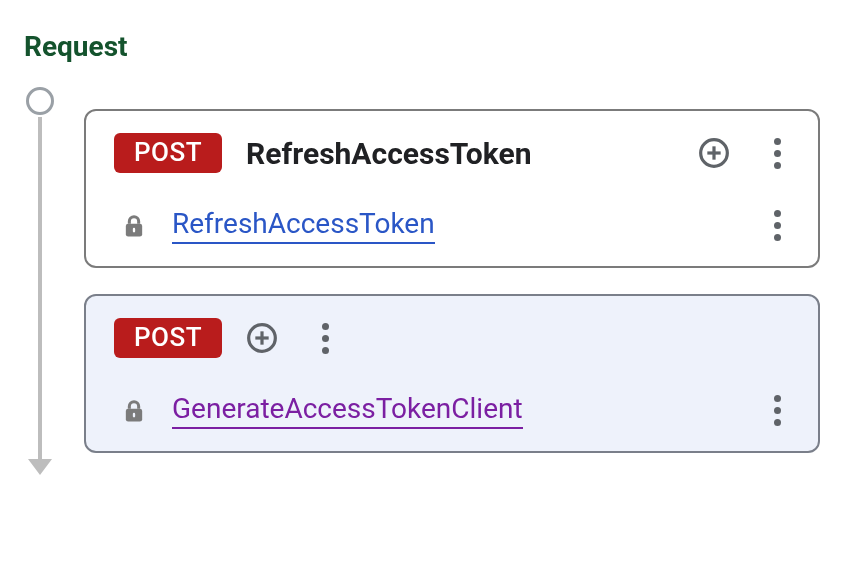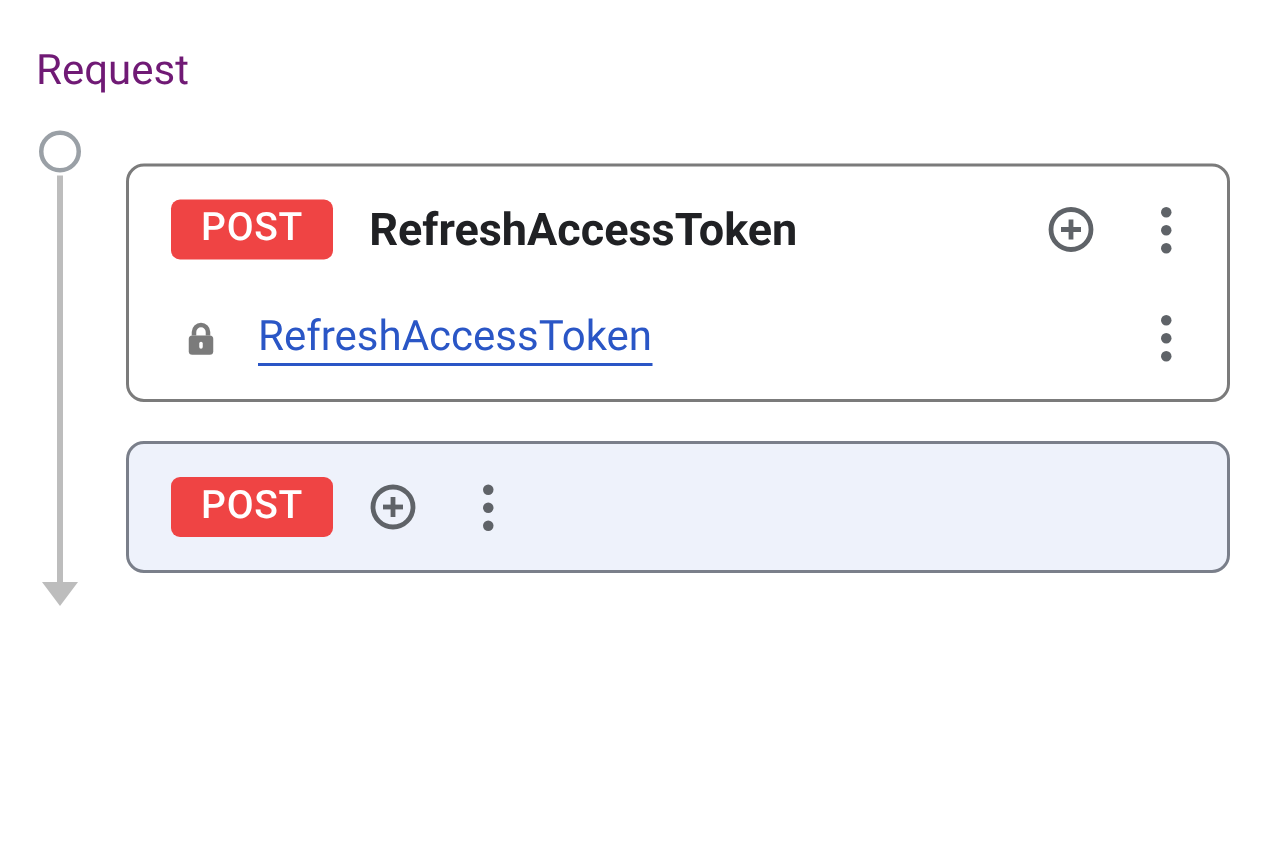--- a/index.html
+++ b/index.html
@@ -9,22 +9,22 @@
     height: 574px;
     background: #ffffff;
     font-family: "Roboto", "Helvetica Neue", Arial, sans-serif;
     color: #202124;
   }
   .container {
     padding: 24px 24px 24px 24px;
   }
   .title {
     font-size: 28px;
-    font-weight: 400;
-    color: #701a75;
+    font-weight: 700;
+    color: #14532d;
     margin: 6px 0 22px 0;
   }
   .flow {
     display: flex;
     align-items: stretch;
     position: relative;
   }
   .timeline {
     width: 32px;
     display: flex;
@@ -72,21 +72,21 @@
   .card.selected {
     background: #eef2fb;
     border-color: #7a7f8a;
   }
   .card-header {
     display: flex;
     align-items: center;
     gap: 24px;
   }
   .badge {
-    background: #ef4444;
+    background: #b91c1c;
     color: #fff;
     font-weight: 500;
     font-size: 26px;
     padding: 4px 20px 6px 20px;
     border-radius: 6px;
     letter-spacing: 0.5px;
   }
   .card-title {
     font-size: 30px;
     font-weight: 700;
@@ -201,17 +201,31 @@
               <line x1="12" y1="7" x2="12" y2="17" stroke="currentColor" stroke-width="2.4"></line>
               <line x1="7" y1="12" x2="17" y2="12" stroke="currentColor" stroke-width="2.4"></line>
             </svg>
           </div>
           <div class="dots icon-btn">
             <span></span>
               <span></span>
               <span></span>
           </div>
         </div>
+        <div class="card-sub">
+          <svg class="lock" viewBox="0 0 24 24">
+            <rect x="5" y="10" width="14" height="11" rx="2" fill="currentColor"></rect>
+            <path d="M8 10 V8 a4 4 0 0 1 8 0 V10" fill="none" stroke="currentColor" stroke-width="2.6"></path>
+            <rect x="11" y="13.5" width="2" height="4" rx="1" fill="#eef2fb"></rect>
+          </svg>
+          <a class="link purple">GenerateAccessTokenClient</a>
+          <div class="spacer"></div>
+          <div class="dots icon-btn">
+            <span></span>
+              <span></span>
+              <span></span>
+          </div>
+        </div>
       </div>
 
     </div>
   </div>
 </div>
 
 </body></html>

